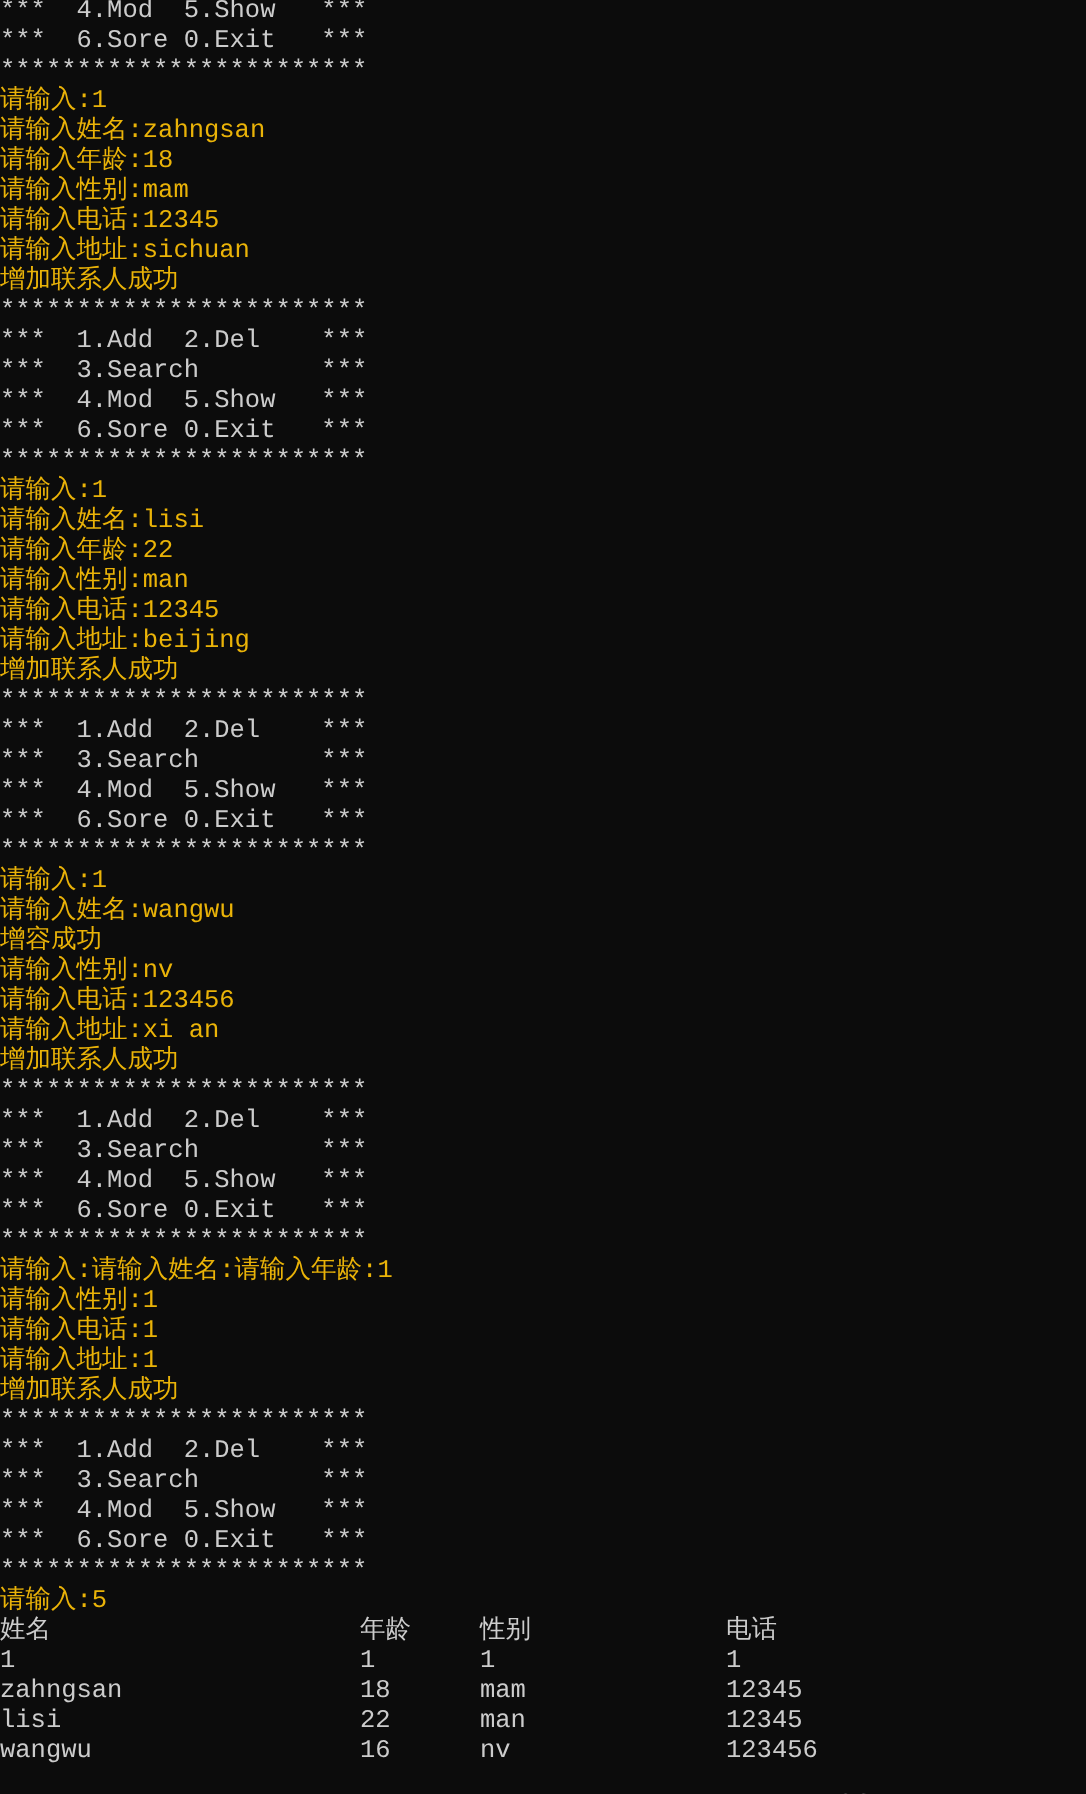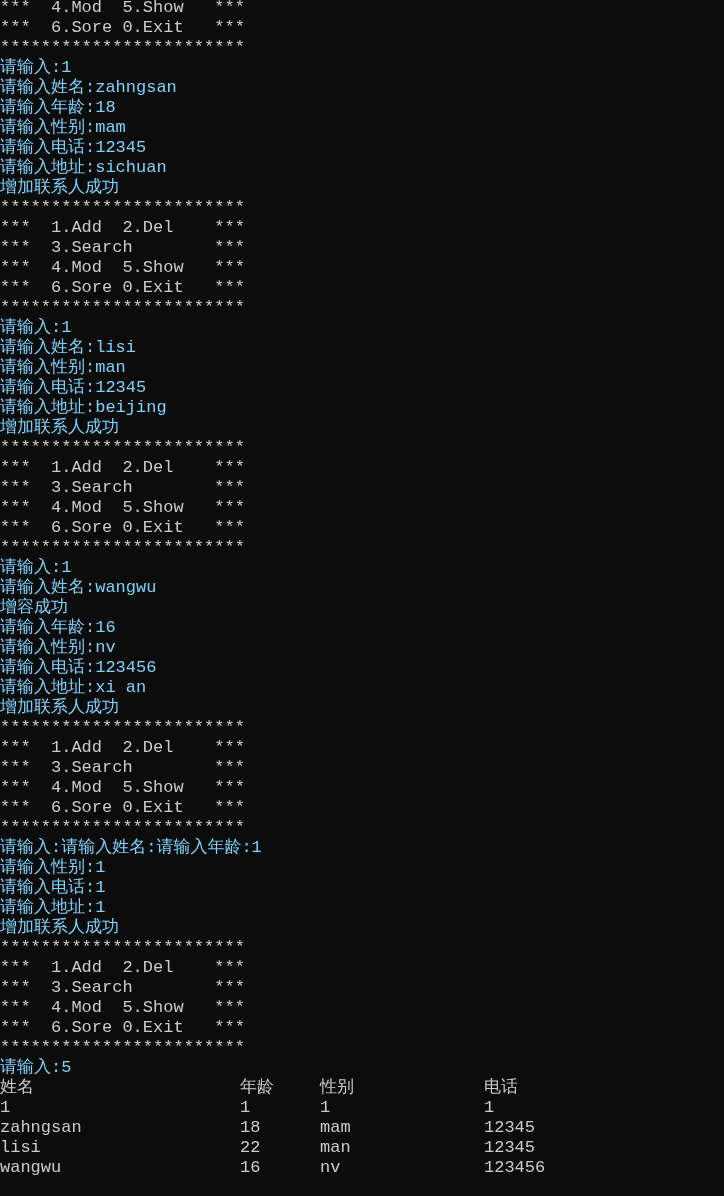--- a/index.html
+++ b/index.html
@@ -24,21 +24,21 @@
     left: 0;
     top: -2px;
     width: 724px;
   }
   .line {
     display: block;
     height: 20px;
     line-height: 20px;
     white-space: pre;
     letter-spacing: 0;
-    color: #7dd3fc;
+    color: #eab308;
   }
   .line.sep { color: #cfcfcf; }
   .line.menu { color: #cccccc; }
   
   .trow {
     display: block;
     height: 20px;
     line-height: 20px;
     white-space: pre;
     position: relative;
@@ -87,36 +87,36 @@
 
     <span class="line sep">************************</span>
     <span class="line menu">***  1.Add  2.Del    ***</span>
     <span class="line menu">***  3.Search        ***</span>
     <span class="line menu">***  4.Mod  5.Show   ***</span>
     <span class="line menu">***  6.Sore 0.Exit   ***</span>
     <span class="line sep">************************</span>
 
     <span class="line">请输入:1</span>
     <span class="line">请输入姓名:lisi</span>
+    <span class="line">请输入年龄:22</span>
     <span class="line">请输入性别:man</span>
     <span class="line">请输入电话:12345</span>
     <span class="line">请输入地址:beijing</span>
     <span class="line">增加联系人成功</span>
 
     <span class="line sep">************************</span>
     <span class="line menu">***  1.Add  2.Del    ***</span>
     <span class="line menu">***  3.Search        ***</span>
     <span class="line menu">***  4.Mod  5.Show   ***</span>
     <span class="line menu">***  6.Sore 0.Exit   ***</span>
     <span class="line sep">************************</span>
 
     <span class="line">请输入:1</span>
     <span class="line">请输入姓名:wangwu</span>
     <span class="line">增容成功</span>
-    <span class="line">请输入年龄:16</span>
     <span class="line">请输入性别:nv</span>
     <span class="line">请输入电话:123456</span>
     <span class="line">请输入地址:xi an</span>
     <span class="line">增加联系人成功</span>
 
     <span class="line sep">************************</span>
     <span class="line menu">***  1.Add  2.Del    ***</span>
     <span class="line menu">***  3.Search        ***</span>
     <span class="line menu">***  4.Mod  5.Show   ***</span>
     <span class="line menu">***  6.Sore 0.Exit   ***</span>

